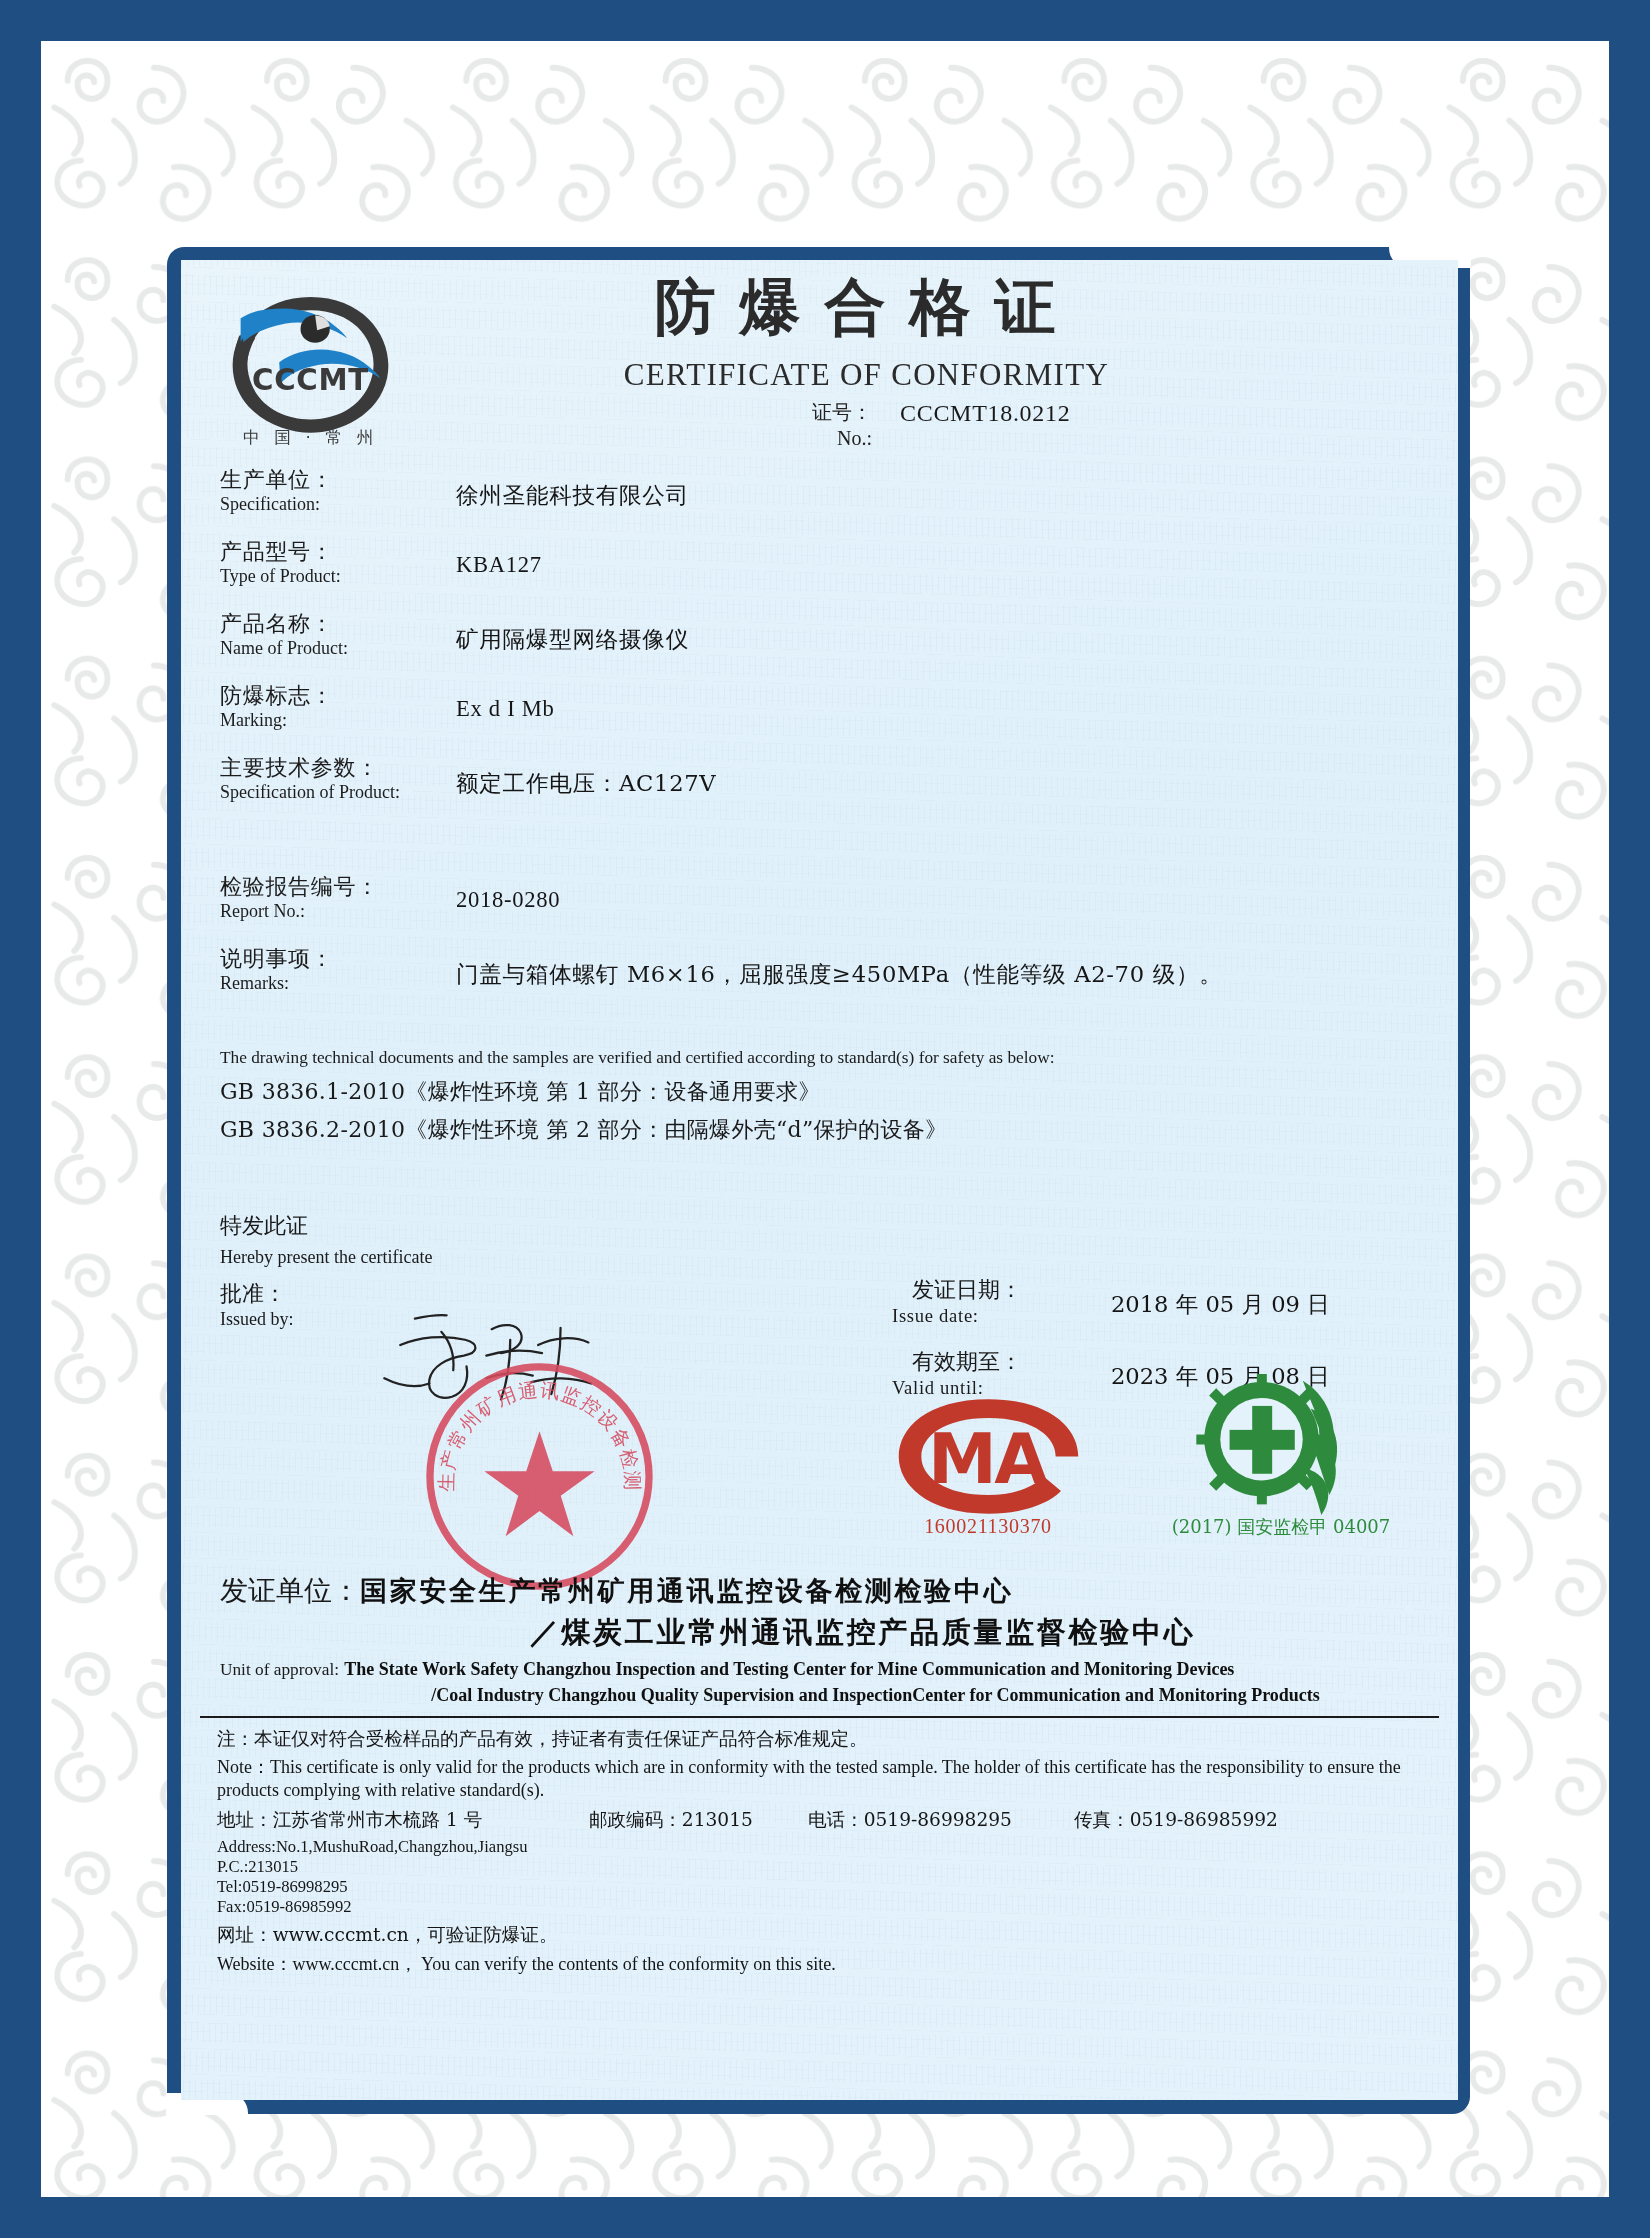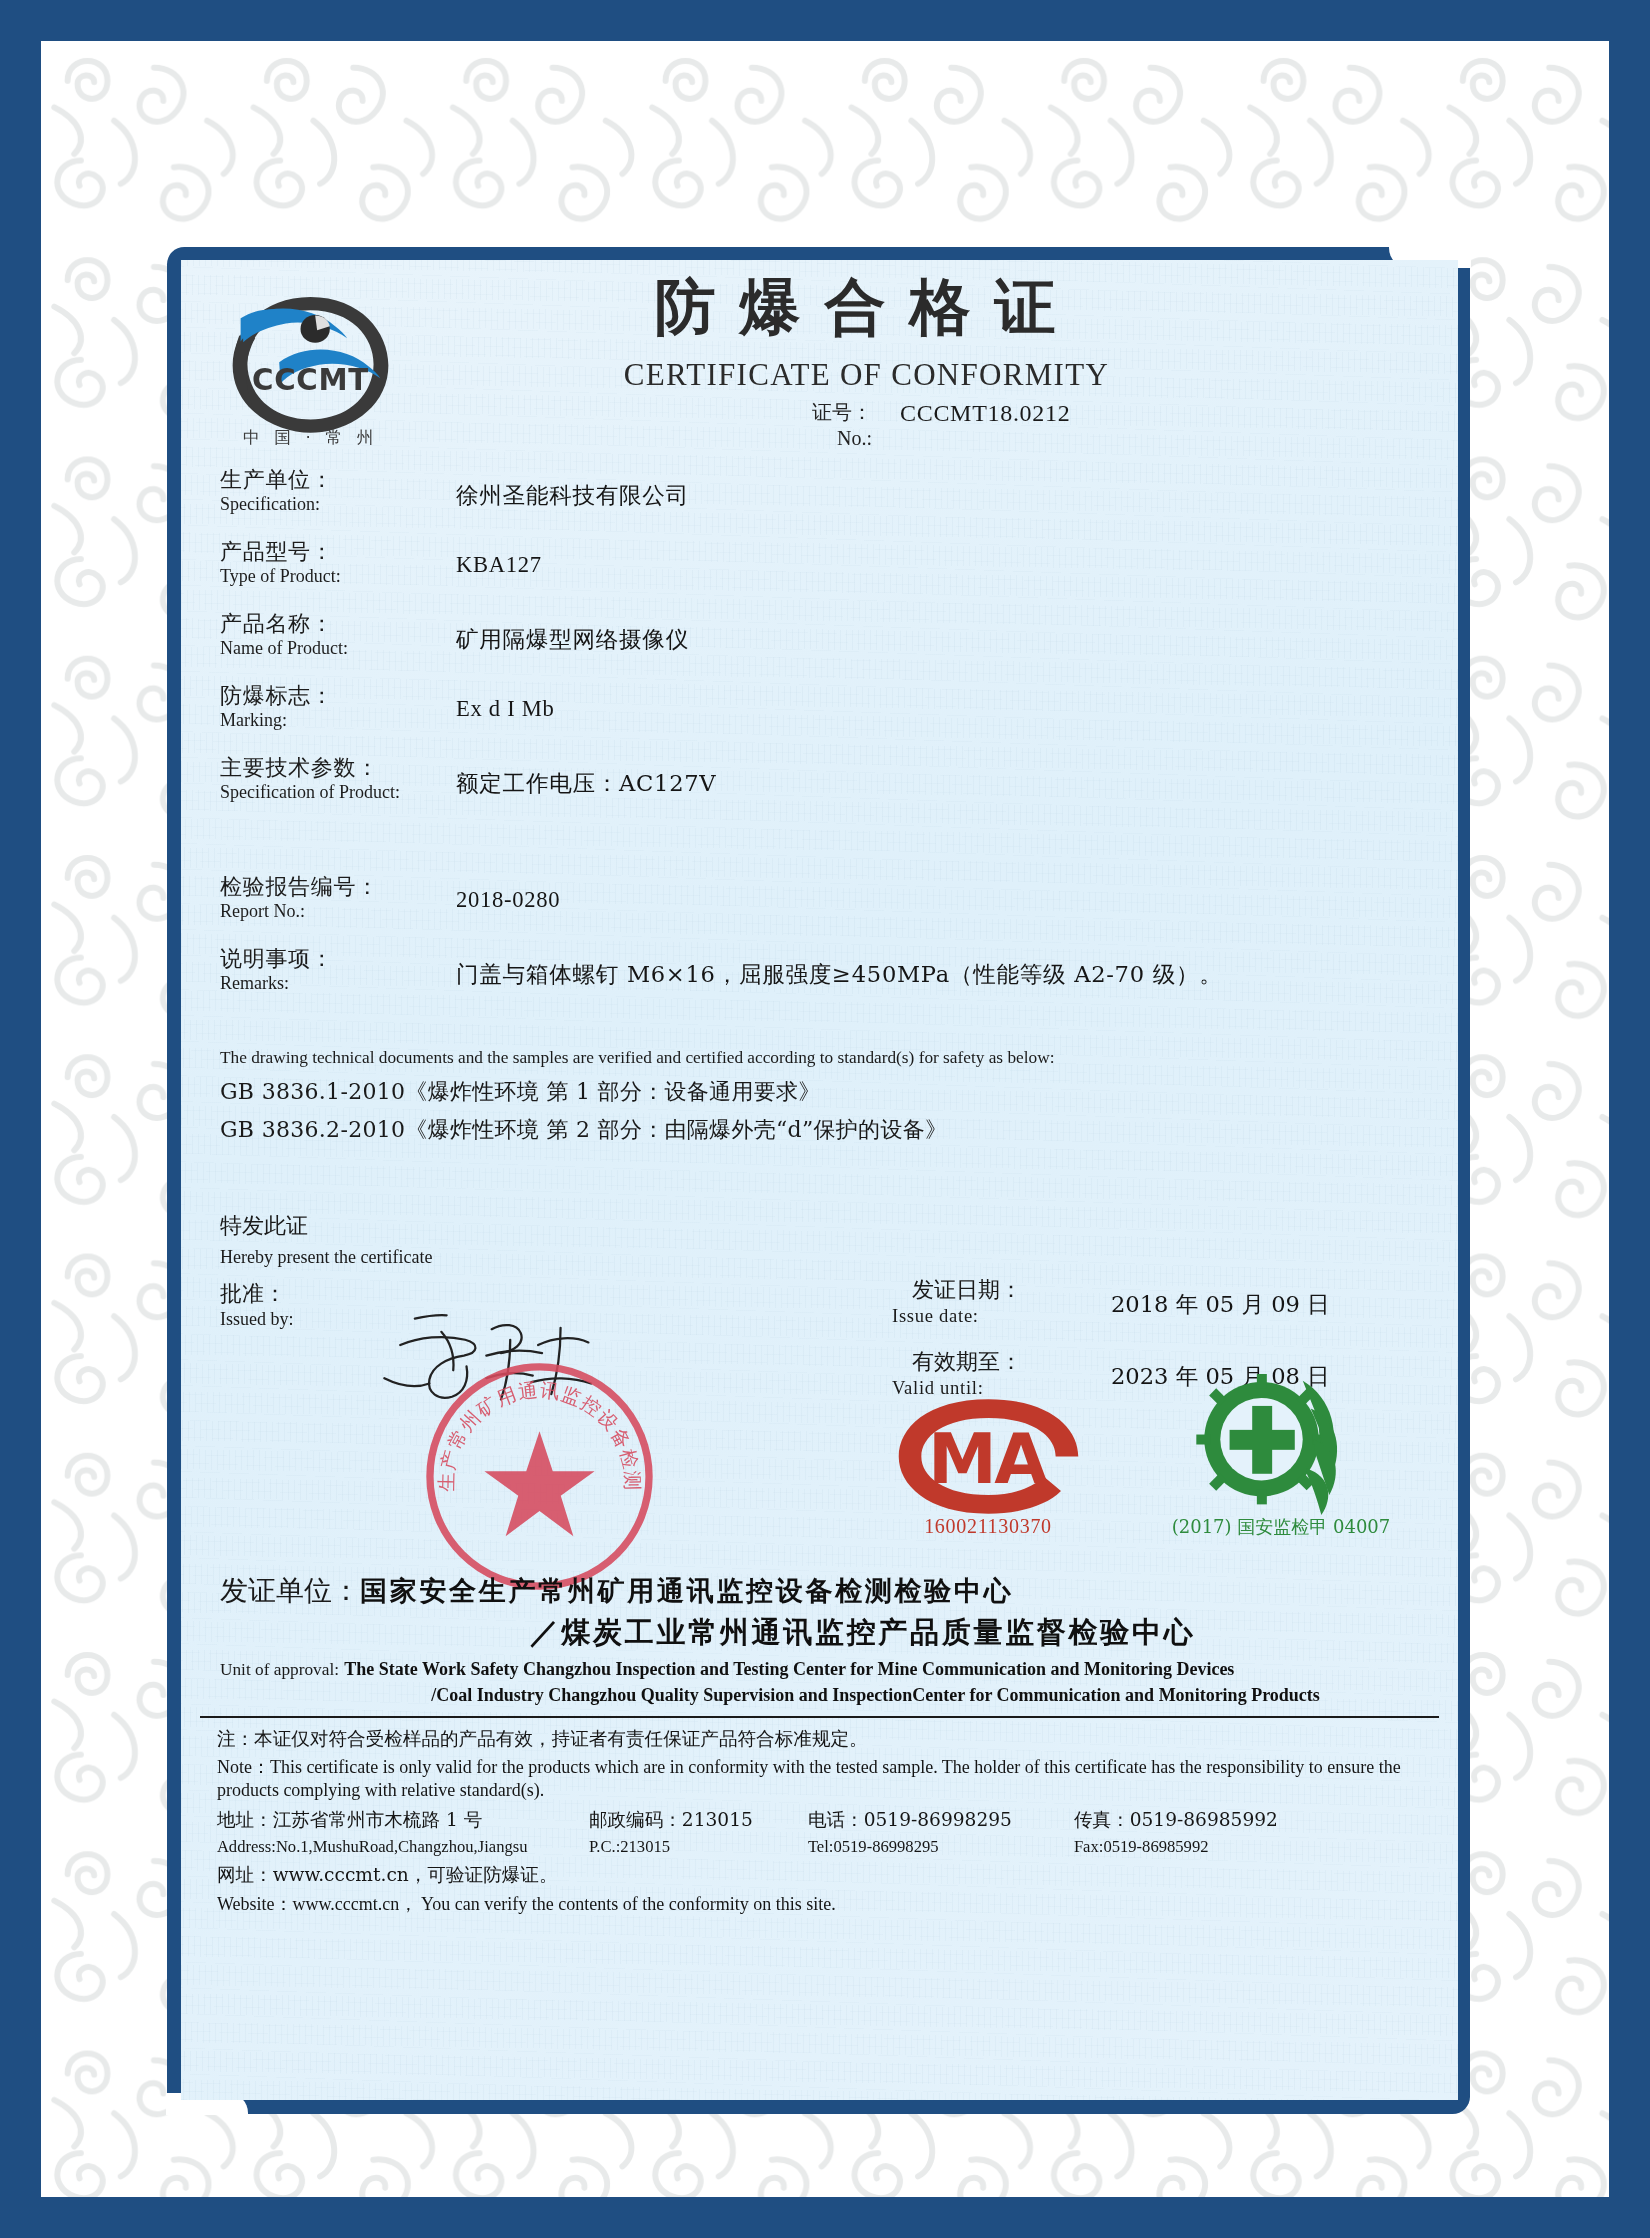--- a/index.html
+++ b/index.html
@@ -181,21 +181,21 @@
 
   
   .notes{
     margin:9.3px 18.6px 0 18.6px;
     border-top:2.7px solid #1a1a1a;
     padding:8px 4px 0 17.3px;
   }
   .note-cn{ font-size:18.6px; font-family:"DejaVu Serif", serif; color:#151515; margin-bottom:4px; }
   .note-en{ font-size:18px; font-family:"Liberation Serif", serif; color:#151515; line-height:1.28; }
   .addr-cn{ font-size:18.6px; font-family:"DejaVu Serif", serif; color:#151515; margin-top:5.3px; display:flex; }
-  .addr-en{ font-size:16.6px; font-family:"Liberation Serif", serif; color:#151515; margin-top:4px; display:flex; }
+  .addr-en{ font-size:16.6px; font-family:"Liberation Serif", serif; color:#151515; margin-top:4px; display:flex;flex-direction:column; }
   .addr-cn span, .addr-en span{ display:inline-block; }
   .c1{ width:372px; } .c2{ width:219px; } .c3{ width:266px; } .c4{ width:266px; }
   .web-cn{ font-size:18.6px; font-family:"DejaVu Serif", serif; color:#151515; margin-top:5.3px; }
   .web-en{ font-size:18px; font-family:"Liberation Serif", serif; color:#151515; margin-top:4px; }
 </style>
 </head>
 <body>
 
 <div class="outer-frame">
   <div class="paper">

